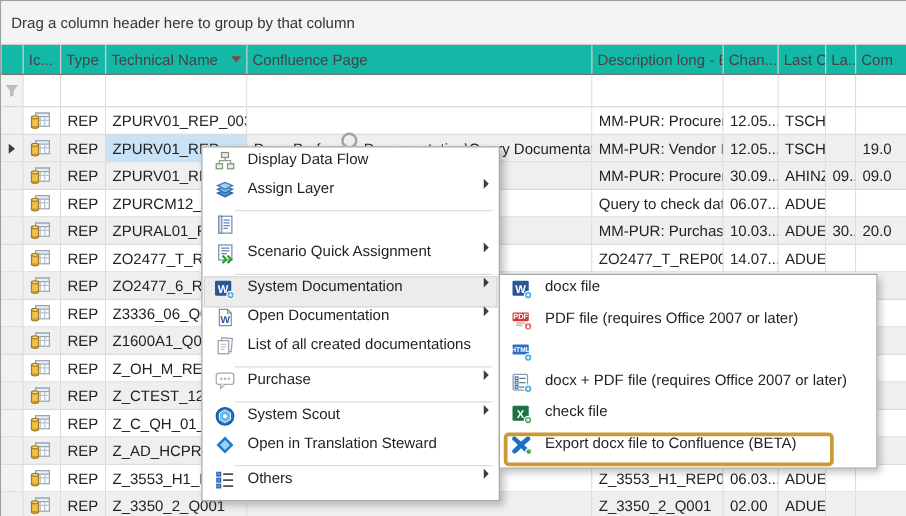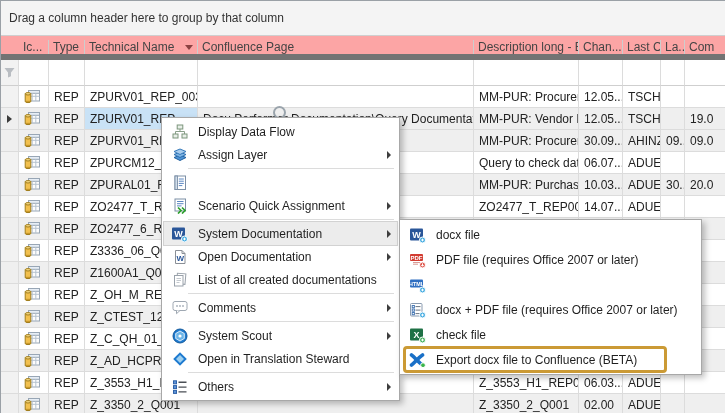--- a/index.html
+++ b/index.html
@@ -2,21 +2,21 @@
 <html><head>
 <meta charset="utf-8">
 <style>
   * { margin:0; padding:0; box-sizing:border-box; }
   html,body { background:#fff; }
   body { font-family:"Liberation Sans", sans-serif; }
   .app { position:relative; width:725px; height:413px; overflow:hidden; background:#fff;
          border-left:1px solid #9aa0a6; border-top:1px solid #9aa0a6; font-size:12px; color:#222; }
   .group-bar { height:35px; background:#f4f4f4; border-bottom:1px solid #cfcfcf;
                display:flex; align-items:center; padding-left:8px; color:#333; }
-  .header-row { display:flex; height:24px; background:#fca5a5; border-bottom:6px solid #737373;align-items:flex-end; }
+  .header-row { display:flex; height:24px; background:#14b8a6; border-bottom:1px solid #737373; }
   .hcell { display:flex; align-items:center; padding:0 4px; border-right:1px solid #cdcdcd;
            color:#444; overflow:hidden; white-space:nowrap; flex:none; }
   .hcell .sort-arrow { width:0; height:0; border-top:5px solid #8b4242;
            border-left:4px solid transparent; border-right:4px solid transparent; margin-left:auto; }
   .filter-row { display:flex; height:26px; background:#fff; }
   .fcell { border-right:1px solid #dcdcdc; border-bottom:1px solid #cfcfcf; display:flex;
            align-items:center; padding-left:5px; background:#fff; flex:none; }
   .fcell.indicator { background:#f2f2f2; justify-content:center; padding-left:0; }
   .row { display:flex; height:22px; }
   .cell { border-right:1px solid #dcdcdc; border-bottom:1px solid #dcdcdc; display:flex;
@@ -26,21 +26,21 @@
   .cell.indicator { background:#f2f2f2; justify-content:center; padding-left:0; }
   .row .cell.selected-cell { background:#c9e2f6; }
   .sel-arrow { width:0; height:0; border-left:5px solid #3b3b3b;
                border-top:4px solid transparent; border-bottom:4px solid transparent; }
   .busy-ring { position:absolute; left:272px; top:105px; width:13px; height:13px;
                border:2px solid #9aa4ac; border-radius:50%; z-index:5; background:transparent; }
   .menu { position:absolute; left:160px; top:116px; width:239px; background:#fff;
           border:1px solid #a8a8a8; box-shadow:3px 3px 6px rgba(0,0,0,0.25); padding:2px; z-index:10; }
   .submenu { position:absolute; left:398px; top:218px; width:303px; background:#fff;
           border:1px solid #a8a8a8; box-shadow:3px 3px 6px rgba(0,0,0,0.25); padding:2px; z-index:11; }
-  .menu-item { display:flex; align-items:center; height:23px; padding:0 6px; position:relative;
+  .menu-item { display:flex; height:23px; padding:0 6px; position:relative;
                color:#1f1f1f; }
   .submenu .menu-item { height:25px; }
   .menu-item .mi-icon { width:19px; height:17px; display:flex; align-items:center;
                justify-content:center; margin-right:9px; flex:none; }
   .menu-item .mi-label { flex:1; white-space:nowrap; overflow:hidden; }
   .menu-item.highlighted { background:#ececec; outline:1px solid #d2d2d2; }
   .menu-item.disabled { color:#a6a6a6; }
   .menu-sep { height:1px; background:#dcdcdc; margin:2px 3px 2px 24px; }
   .arrow-right { width:0; height:0; border-left:4px solid #3d3d3d;
                border-top:4px solid transparent; border-bottom:4px solid transparent; margin-left:6px; }
@@ -538,21 +538,21 @@
       <div class="menu-item">
         <span class="mi-icon">
           <svg width="16" height="15" viewBox="0 0 16 15">
             <rect x="1" y="1.5" width="14" height="9" rx="2" fill="#fff" stroke="#9fa8b2"></rect>
             <path d="M4.5 10.5 v3.2 L8 10.5" fill="#fff" stroke="#9fa8b2"></path>
             <circle cx="5" cy="6" r="1" fill="#aeb6bf"></circle>
             <circle cx="8" cy="6" r="1" fill="#aeb6bf"></circle>
             <circle cx="11" cy="6" r="1" fill="#aeb6bf"></circle>
           </svg>
         </span>
-        <span class="mi-label">Comments</span>
+        <span class="mi-label">Purchase</span>
         <span class="arrow-right"></span>
       </div>
       <div class="menu-sep"></div>
       <div class="menu-item">
         <span class="mi-icon">
           <svg width="16" height="16" viewBox="0 0 16 16">
             <circle cx="8" cy="8" r="7" fill="#1d7ad0" stroke="#12599c"></circle>
             <path d="M8 3 L12.3 5.5 v5 L8 13 L3.7 10.5 v-5 Z" fill="#6db5e8" stroke="#fff" stroke-width="0.8"></path>
             <circle cx="8" cy="8" r="1.6" fill="#fff"></circle>
           </svg>

